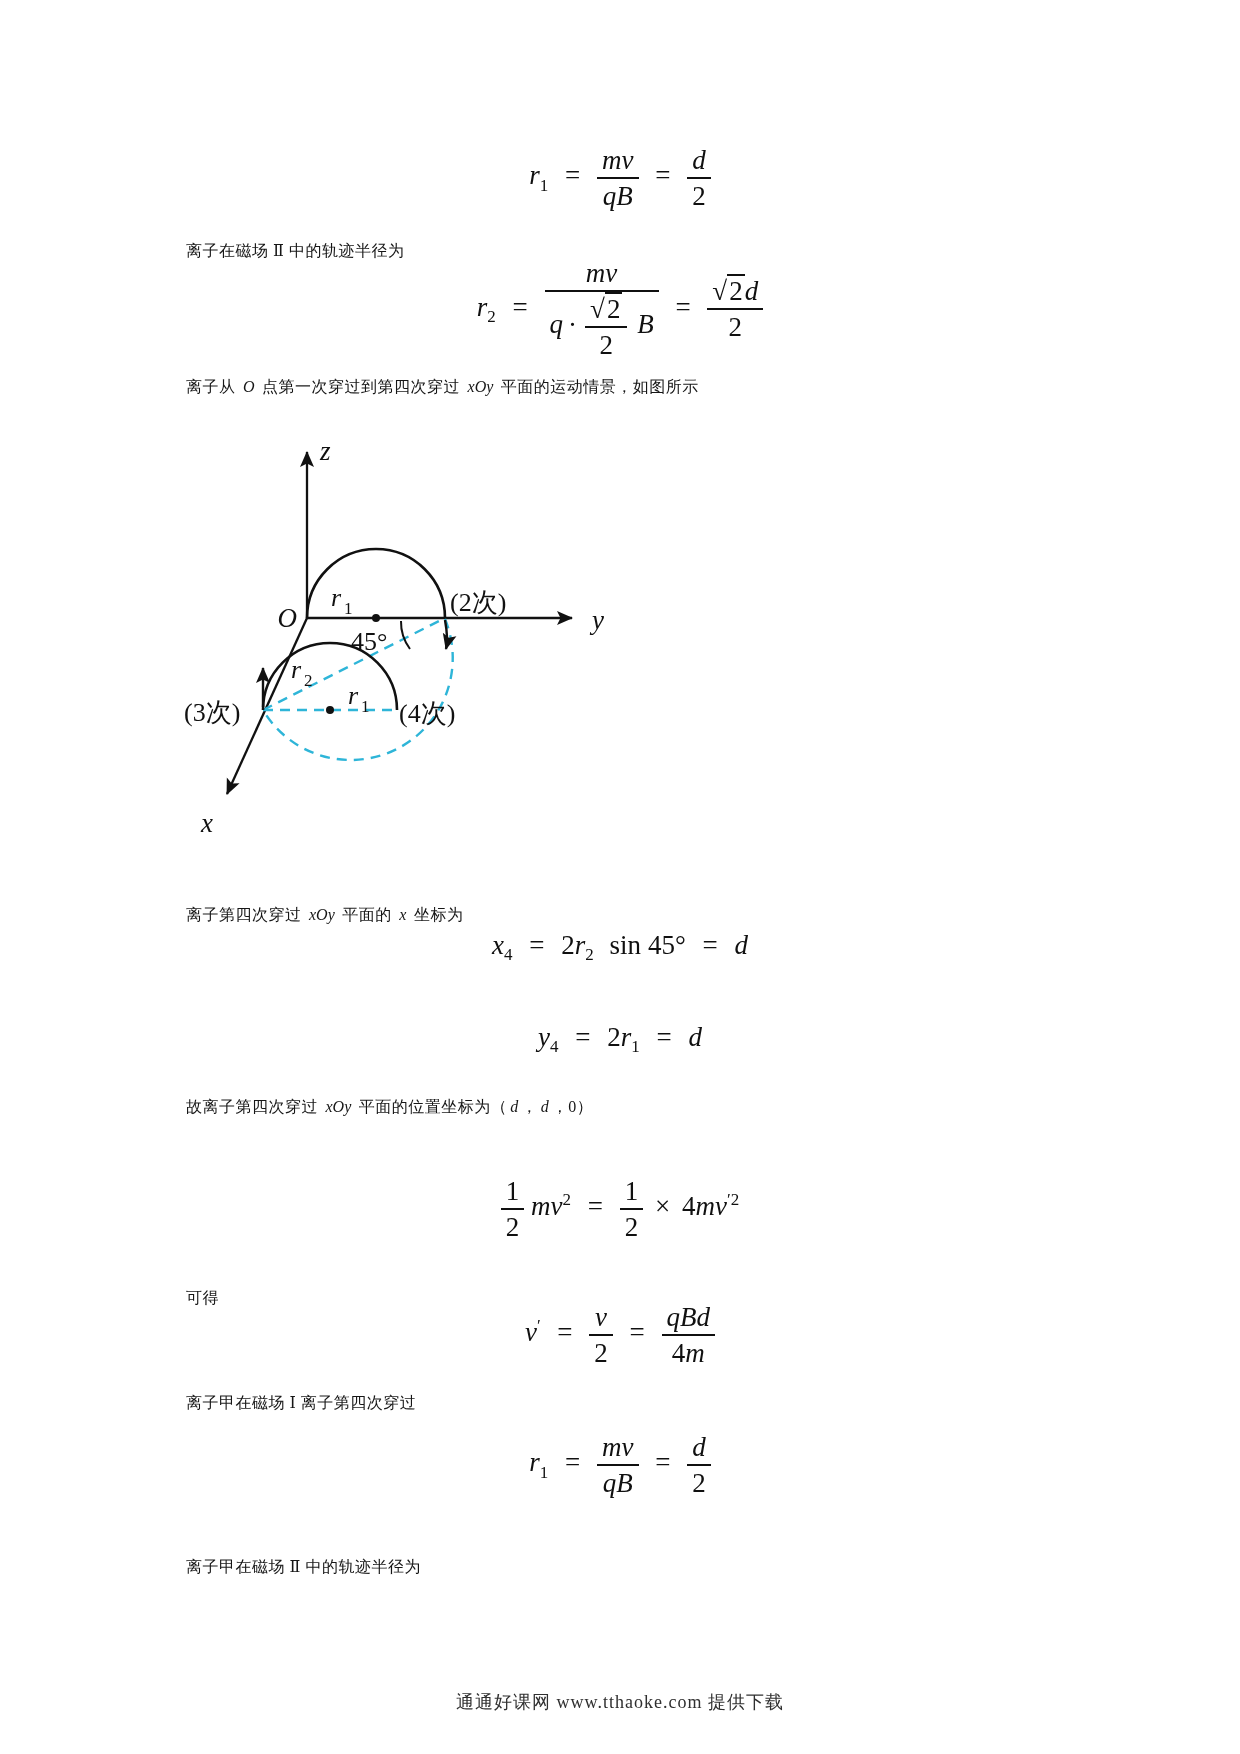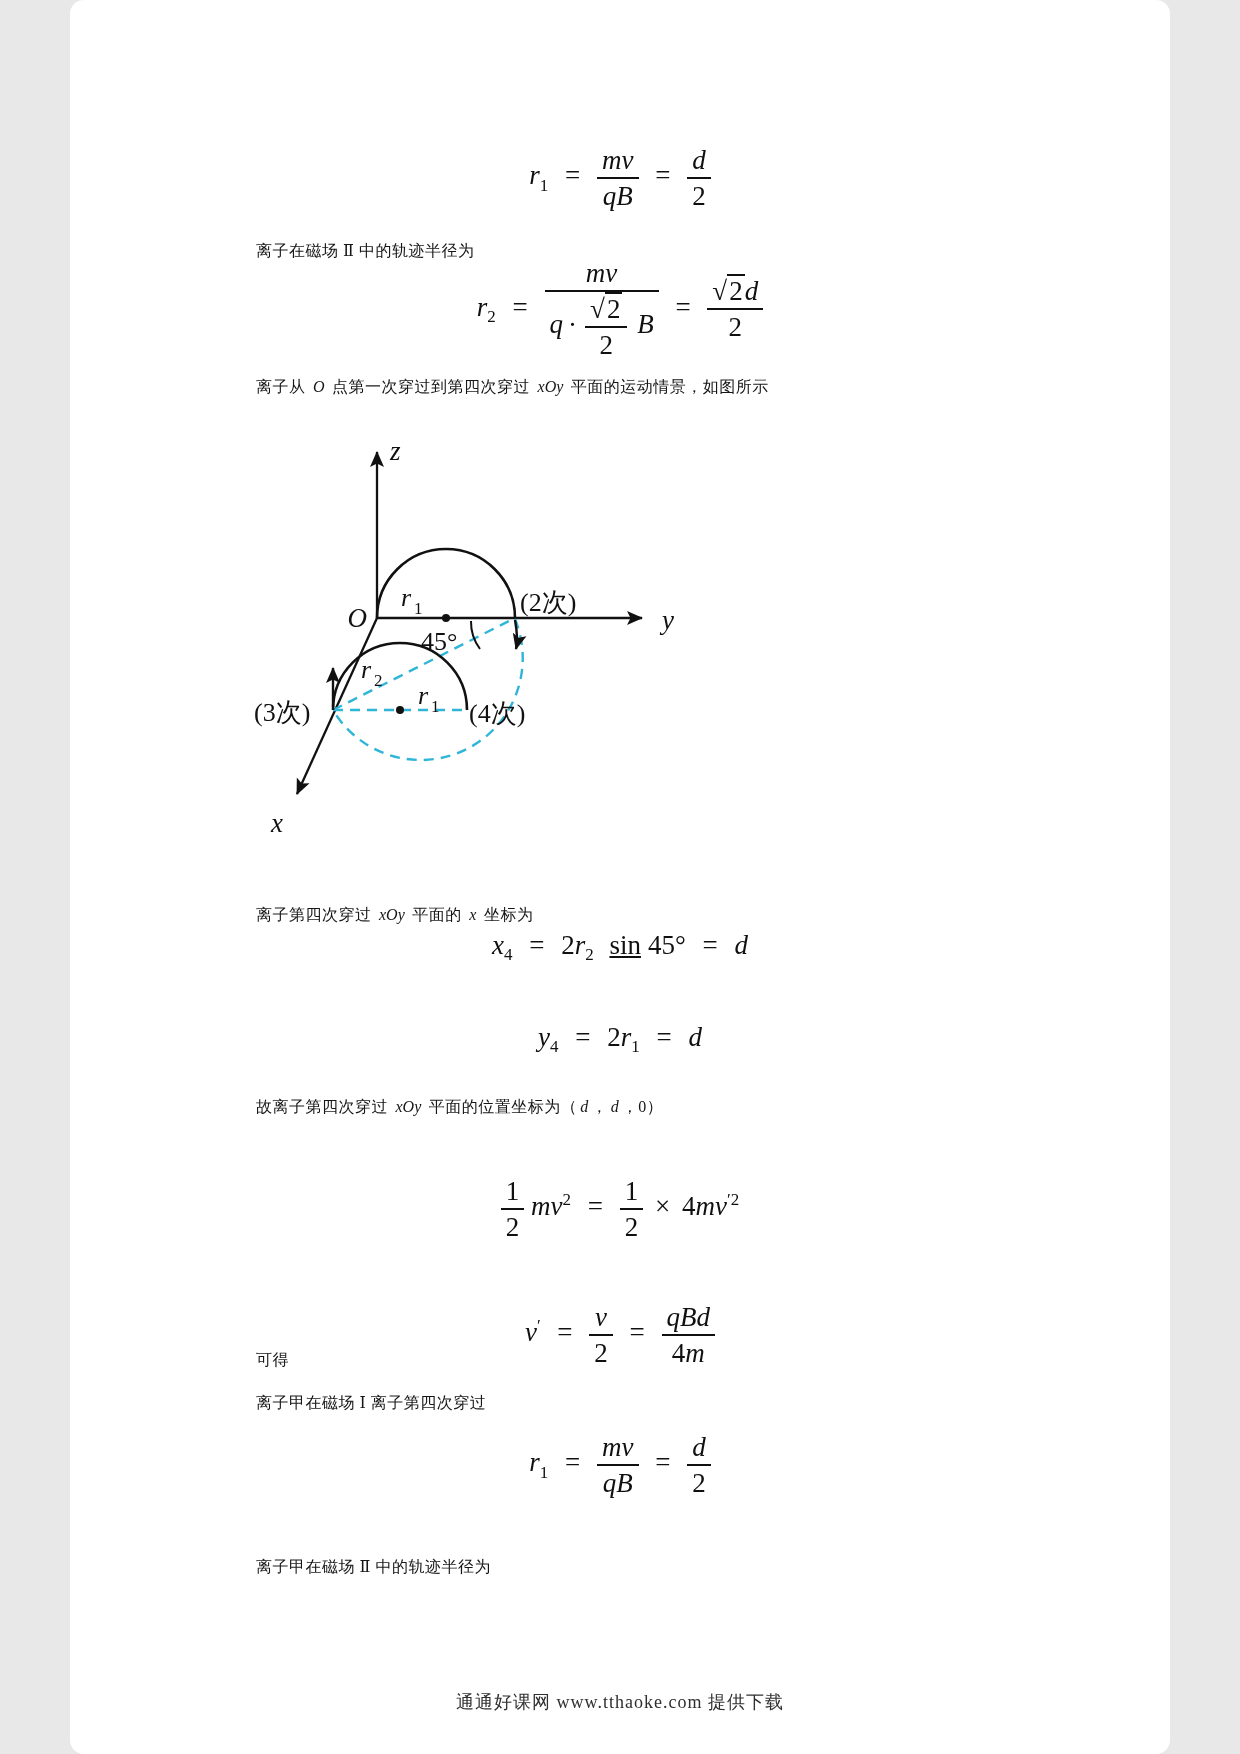--- a/index.html
+++ b/index.html
@@ -1,18 +1,18 @@
 <!DOCTYPE html>
 <html><head>
 <meta charset="utf-8">
 <style>
   html,body{margin:0;padding:0;background:#e8e8e8;}
   .page{
-    position:relative;width:1100px;height:1754px;margin:0 auto;background:#ffffff;
-    font-family:"Liberation Serif","DejaVu Serif",serif;color:#111;overflow:hidden;border-radius:14px;
+    position:relative;width:1240px;height:1754px;margin:0 auto;background:#ffffff;
+    font-family:"Liberation Serif","DejaVu Serif",serif;color:#111;overflow:hidden;
   }
   
   .tline{
     position:absolute;left:186px;font-size:16px;line-height:30px;white-space:nowrap;
     color:#161616;letter-spacing:.5px;
   }
   .tline .mi{font-style:italic;padding:0 3px;letter-spacing:0;}
   
   .formula{
     position:absolute;left:0;width:100%;text-align:center;font-size:27px;
@@ -22,21 +22,21 @@
   .formula .mo{display:inline-block;margin:0 10px;}
   .formula .mo.tight{margin:0 5px;}
   .formula sub{font-size:17px;line-height:0;}
   .formula sup{font-size:17px;line-height:0;}
   .fr{display:inline-block;vertical-align:middle;text-align:center;line-height:1.12;}
   .fr .num{display:block;padding:0 5px 2px;}
   .fr .den{display:block;border-top:2.4px solid #101010;padding:2px 5px 0;}
   .fr .fr{margin:0 3px;}
   .ov{border-top:2px solid #101010;padding:0 2px;}
   .rt{letter-spacing:0;}
-  .fn{display:inline-block;margin:0 7px 0 9px;text-decoration:underline;}
+  .fn{display:inline-block;margin:0 7px 0 9px;}
   
   .diagram{position:absolute;}
   .diagram text{font-family:"Liberation Serif","DejaVu Serif",serif;fill:#111;}
   
   .footer{
     position:absolute;left:0;width:100%;text-align:center;font-size:18px;color:#2f2f2f;
     letter-spacing:1px;
   }
 </style>
 </head>
@@ -156,21 +156,21 @@
     <span class="mi">mv</span><sup>2</sup>
     <span class="mo">=</span>
     <span class="fr">
       <span class="num">1</span>
       <span class="den">2</span>
     </span>
     <span class="mo tight">×</span>
     <span>4</span><span class="mi">mv</span><sup>′2</sup>
   </div>
 
-  <p class="tline" style="top:1329px"><span>可得</span></p>
+  <p class="tline" style="top:1267px"><span>可得</span></p>
 
   <div class="formula" style="top:1302px">
     <span class="mi">v</span><sup>′</sup>
     <span class="mo">=</span>
     <span class="fr">
       <span class="num"><span class="mi">v</span></span>
       <span class="den">2</span>
     </span>
     <span class="mo">=</span>
     <span class="fr">

